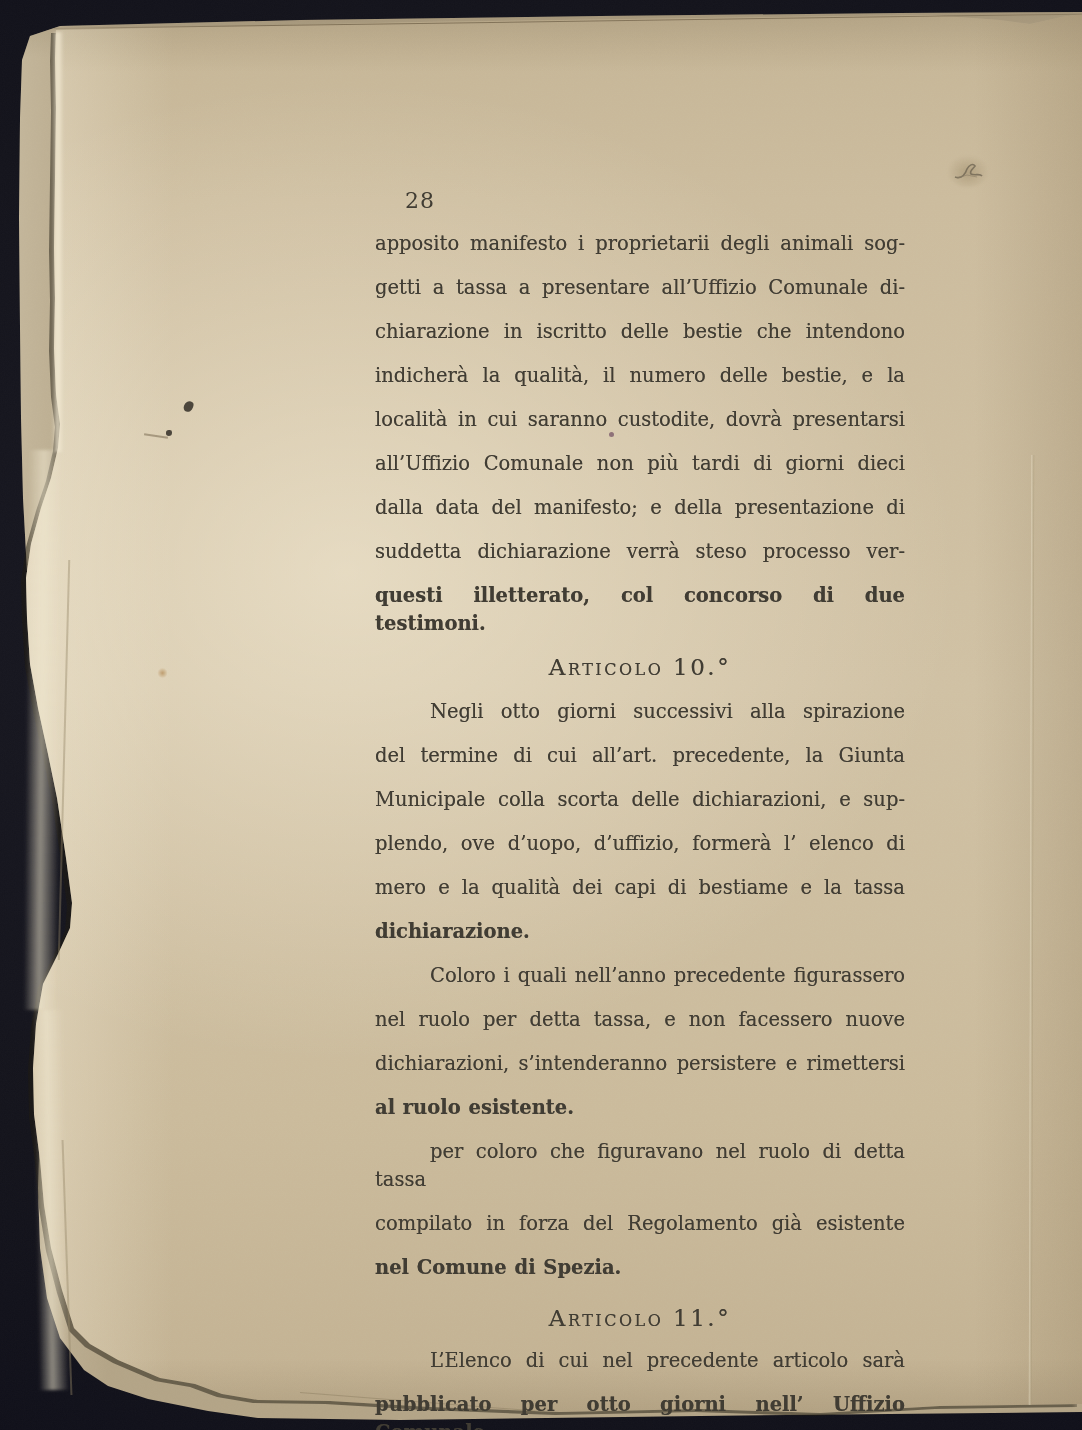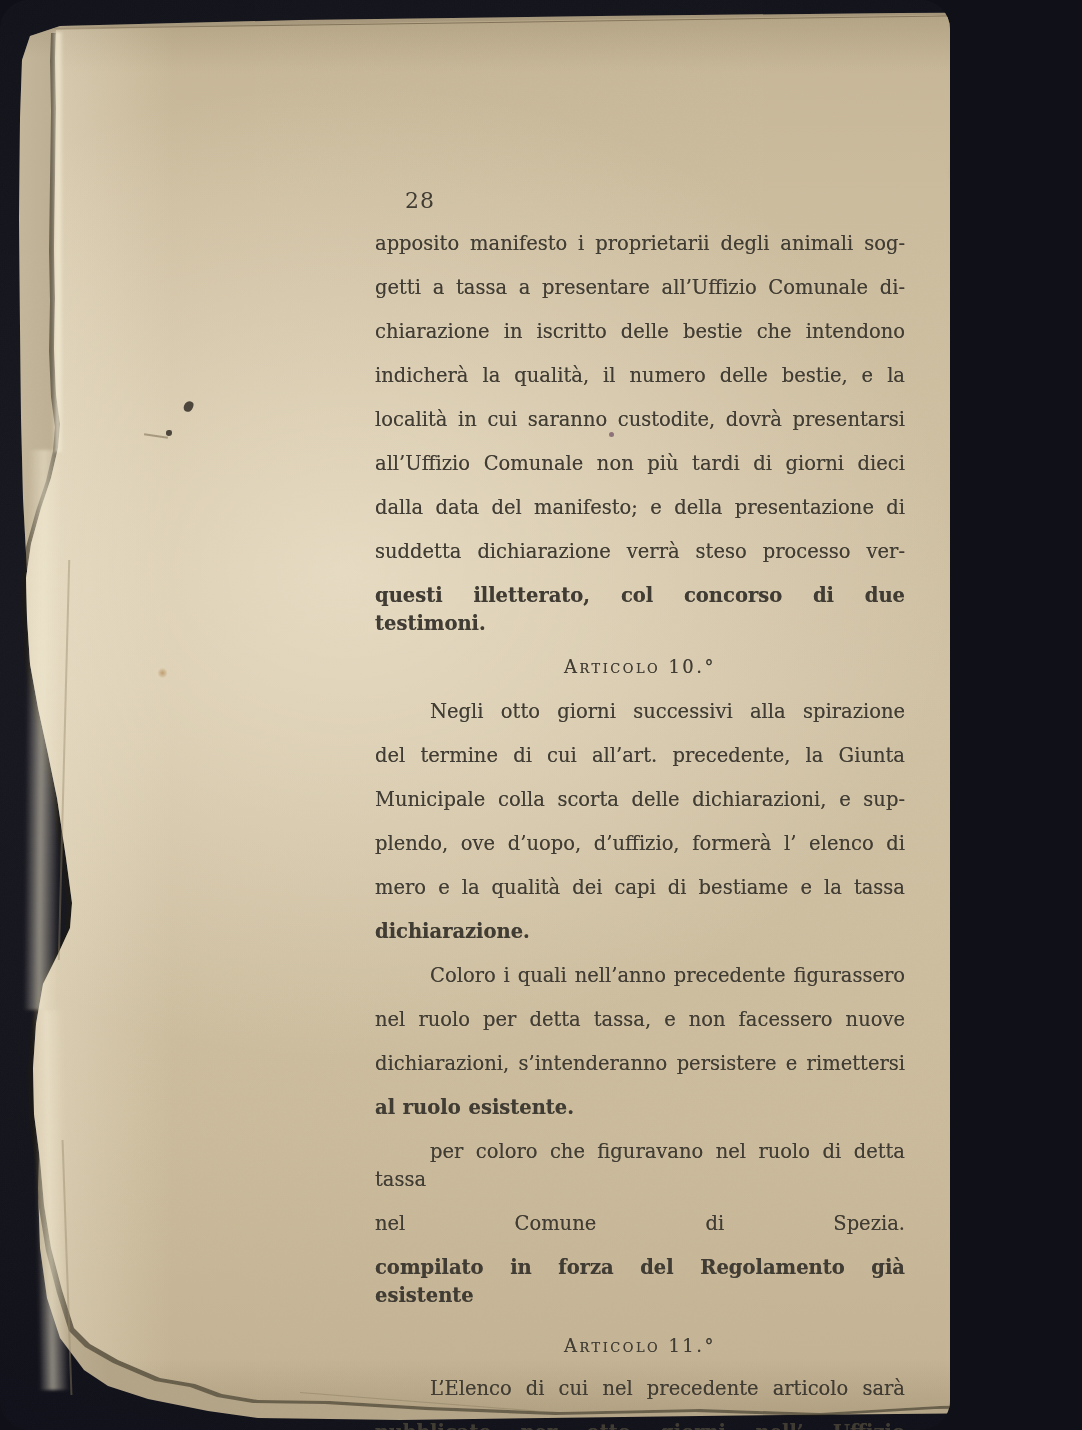--- a/index.html
+++ b/index.html
@@ -1,23 +1,22 @@
 <!DOCTYPE html>
 <html style="--background: #14141c; --paper: #d0c1a4; --under-paper: #b3a487; --ink: #3f3b32;"><head>
 <meta charset="utf-8">
 <style>
   html,body{margin:0;padding:0;background:#101018;}
   .scene{
     position:relative;
-    width:950px;height:1430px;
+    width:1082px;height:1430px;
     overflow:hidden;
     background:
       radial-gradient(1200px 900px at 50% 45%, #1b1b25 0%, #14141c 70%, #10101a 100%);
     font-family:"DejaVu Serif","Liberation Serif",serif;
-    border-radius:29px;
   }
   
   .under-page{
     position:absolute;left:0;top:0;width:1082px;height:1430px;
     background:
       linear-gradient(180deg, rgba(100,88,64,.25) 0%, rgba(100,88,64,0) 4%),
       linear-gradient(90deg, rgba(235,226,202,.35) 0%, rgba(235,226,202,0) 10%),
       var(--under-paper,#b3a487);
     clip-path:polygon(30px 36px,60px 26px,300px 20px,600px 16px,900px 13px,1082px 12px,
       1082px 1412px,700px 1416px,400px 1420px,258px 1418px,208px 1411px,148px 1399px,
@@ -97,21 +96,21 @@
   
   .text-block{position:absolute;left:375px;top:188px;width:530px;color:var(--ink,#3f3b32);}
   .page-number{font-size:22px;line-height:26px;padding-left:30px;margin-bottom:8px;
     letter-spacing:1px;}
   .para{font-size:19.5px;line-height:28px;word-spacing:1px;margin:0;}
   .para .line{text-align:justify;text-align-last:justify;white-space:normal;
     text-shadow:0 0 .4px rgba(63,59,50,.6);margin-top:16px;}
   .para .line:last-child{text-align-last:left;font-weight:bold;}
   .para.justify-last .line:last-child{text-align-last:justify;}
   .para.indent .line:first-child{text-indent:55px;}
-  .article-heading{text-align:center;font-variant:small-caps;font-size:18px;line-height:26px;
+  .article-heading{text-align:center;font-variant:small-caps;font-size:23px;line-height:26px;
     letter-spacing:2.5px;margin:16px 0 18px;text-shadow:0 0 .4px rgba(63,59,50,.6);}
   .article-heading.second{margin:23px 0 14px;}
   
   .grain{position:absolute;inset:0;pointer-events:none;opacity:.5;}
 </style>
 </head>
 <body>
 
 <div class="scene">
 
@@ -169,22 +168,22 @@
 
     <div class="para indent">
         <div class="line">Coloro i quali nell’anno precedente figurassero</div>
         <div class="line">nel ruolo per detta tassa, e non facessero nuove</div>
         <div class="line">dichiarazioni, s’intenderanno persistere e rimettersi</div>
         <div class="line">al ruolo esistente.</div>
       </div>
 
     <div class="para indent">
         <div class="line">per coloro che figuravano nel ruolo di detta tassa</div>
+        <div class="line">compilato in forza del Regolamento già esistente</div>
         <div class="line">nel Comune di Spezia.</div>
-        <div class="line">compilato in forza del Regolamento già esistente</div>
       </div>
 
     <div class="article-heading second">Articolo 11.°</div>
 
     <div class="para indent justify-last">
         <div class="line">L’Elenco di cui nel precedente articolo sarà</div>
         <div class="line">pubblicato per otto giorni nell’ Uffizio Comunale ,</div>
       </div>
   </div>
 

